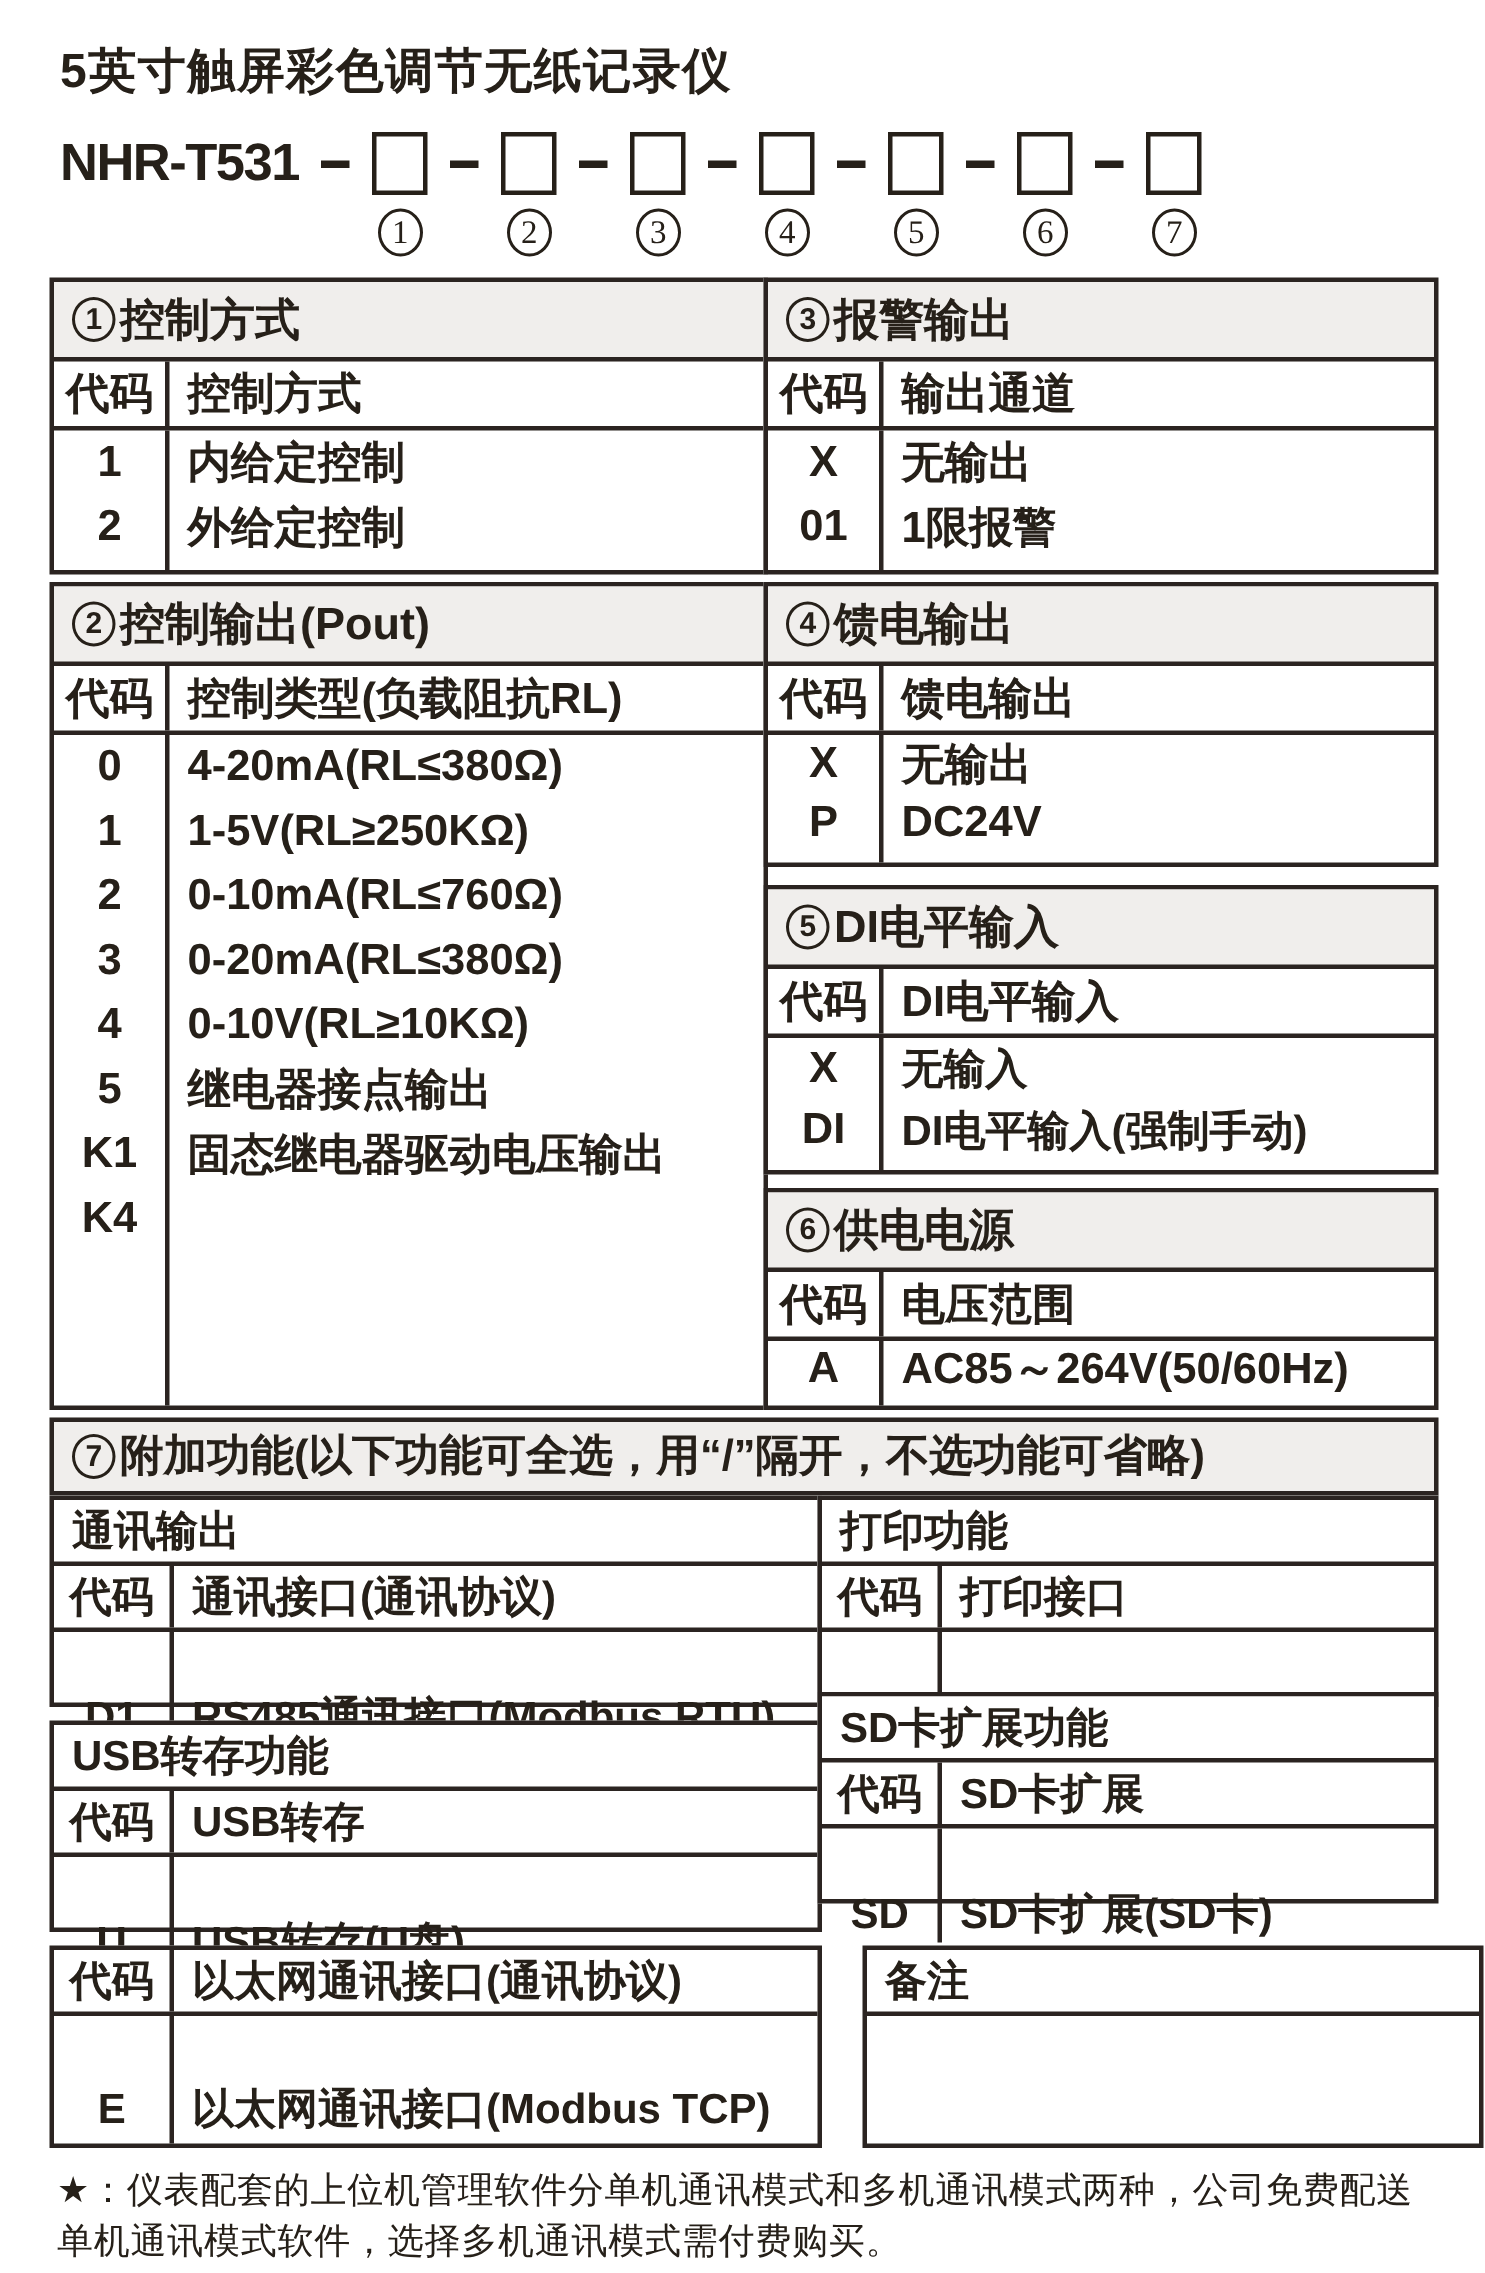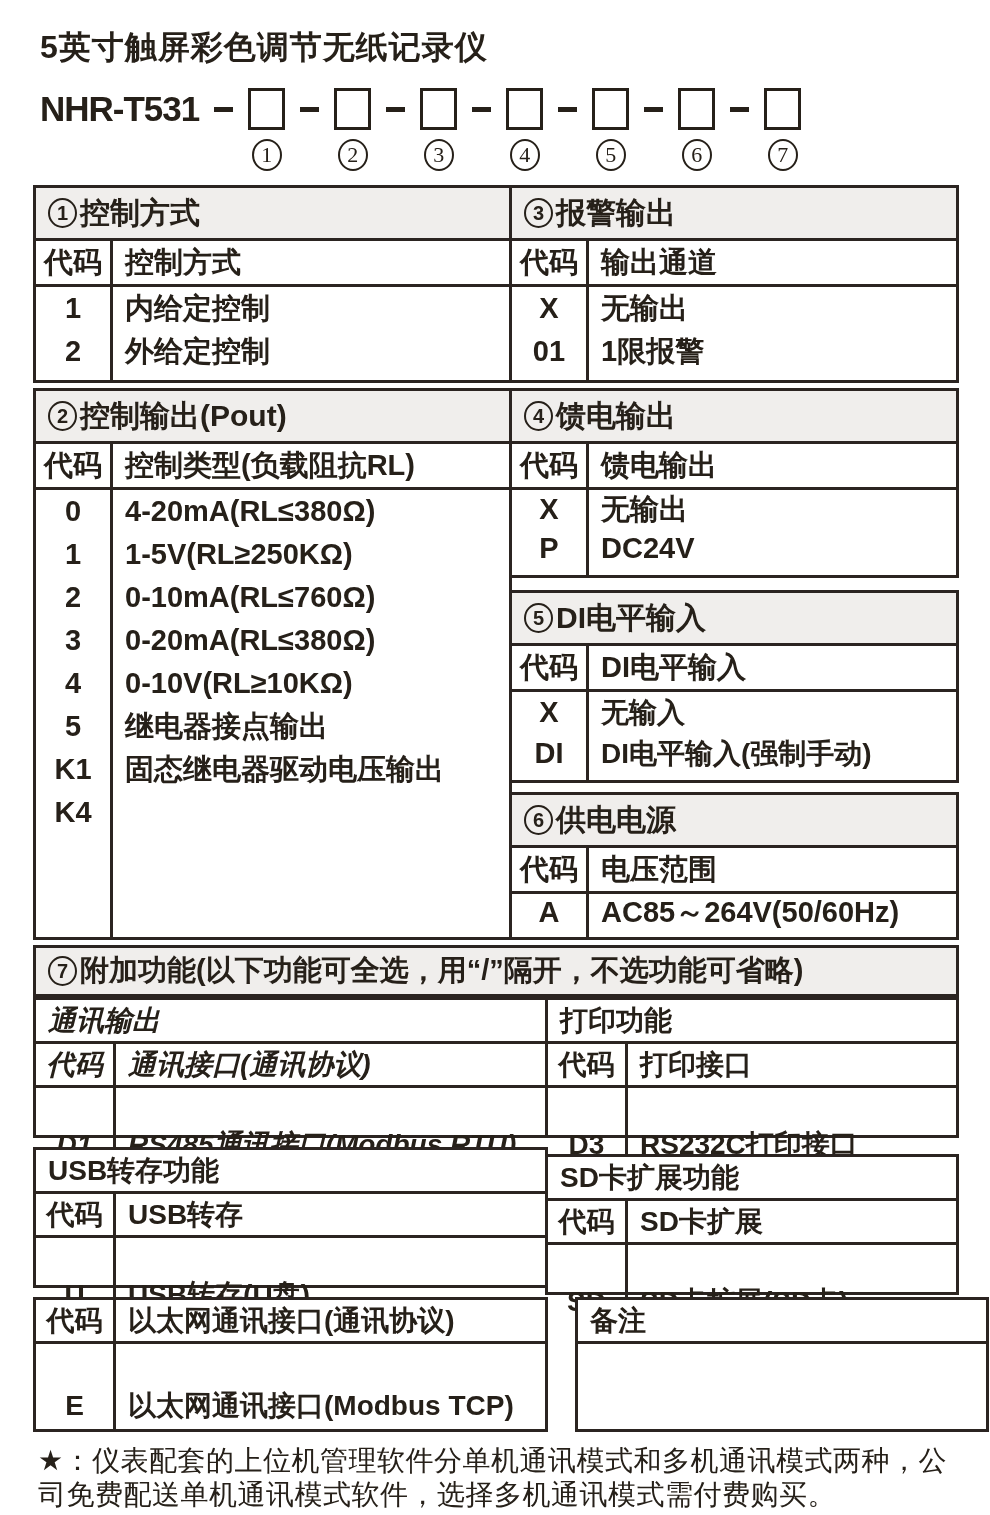--- a/index.html
+++ b/index.html
@@ -96,42 +96,42 @@
   .s7bar{
     position:absolute;left:0;top:760px;width:926px;height:52px;
     border:3px solid var(--bd);background:var(--hbg);
     display:flex;align-items:center;padding-left:12px;
     font-size:29px;font-weight:700;gap:3px;
   }
   .sub{
     position:absolute;background:#fff;border:3px solid var(--bd);
     display:flex;flex-direction:column;
   }
-  .sub-comm  {left:0;    top:812px; width:515px;height:141px;font-style:italic;}
+  .sub-comm  {left:0;    top:812px; width:515px;height:141px;}
   .sub-print {left:512px;top:812px; width:414px;height:141px;}
   .sub-usb   {left:0;    top:962px; width:515px;height:141px;}
-  .sub-sd    {left:512px;top:969px; width:414px;height:141px;}
+  .sub-sd    {left:512px;top:943px; width:414px;height:141px;}
   .sub-eth   {left:0;    top:1112px;width:515px;height:135px;}
   .sub-remark{left:512px;top:1112px;width:414px;height:135px;margin-left:30px;}
   .sub-bar{
     height:44px;flex:0 0 auto;background:#fff;
     border-bottom:3px solid var(--bd);
     display:flex;align-items:center;padding-left:12px;
     font-size:28px;font-weight:700;white-space:nowrap;
   }
   .sub .hdr-row{height:44px;font-size:28px;}
   .sub .code-col,.sub .codes{width:80px;}
   .sub .data{font-size:28px;}
   .sub .cell{height:auto;flex:1;margin-top:38px;}
   .sub-remark .empty-area{flex:1;}
 
   
   .footnote{
     position:absolute;left:38px;top:1444px;width:920px;
-    font-size:28px;line-height:34px;font-weight:500;
+    font-size:24px;line-height:34px;font-weight:500;
     letter-spacing:0.5px;
   }
 </style>
 </head>
 <body>
 
 <div class="page">
 
   <h1 class="page-title">5英寸触屏彩色调节无纸记录仪</h1>
 

